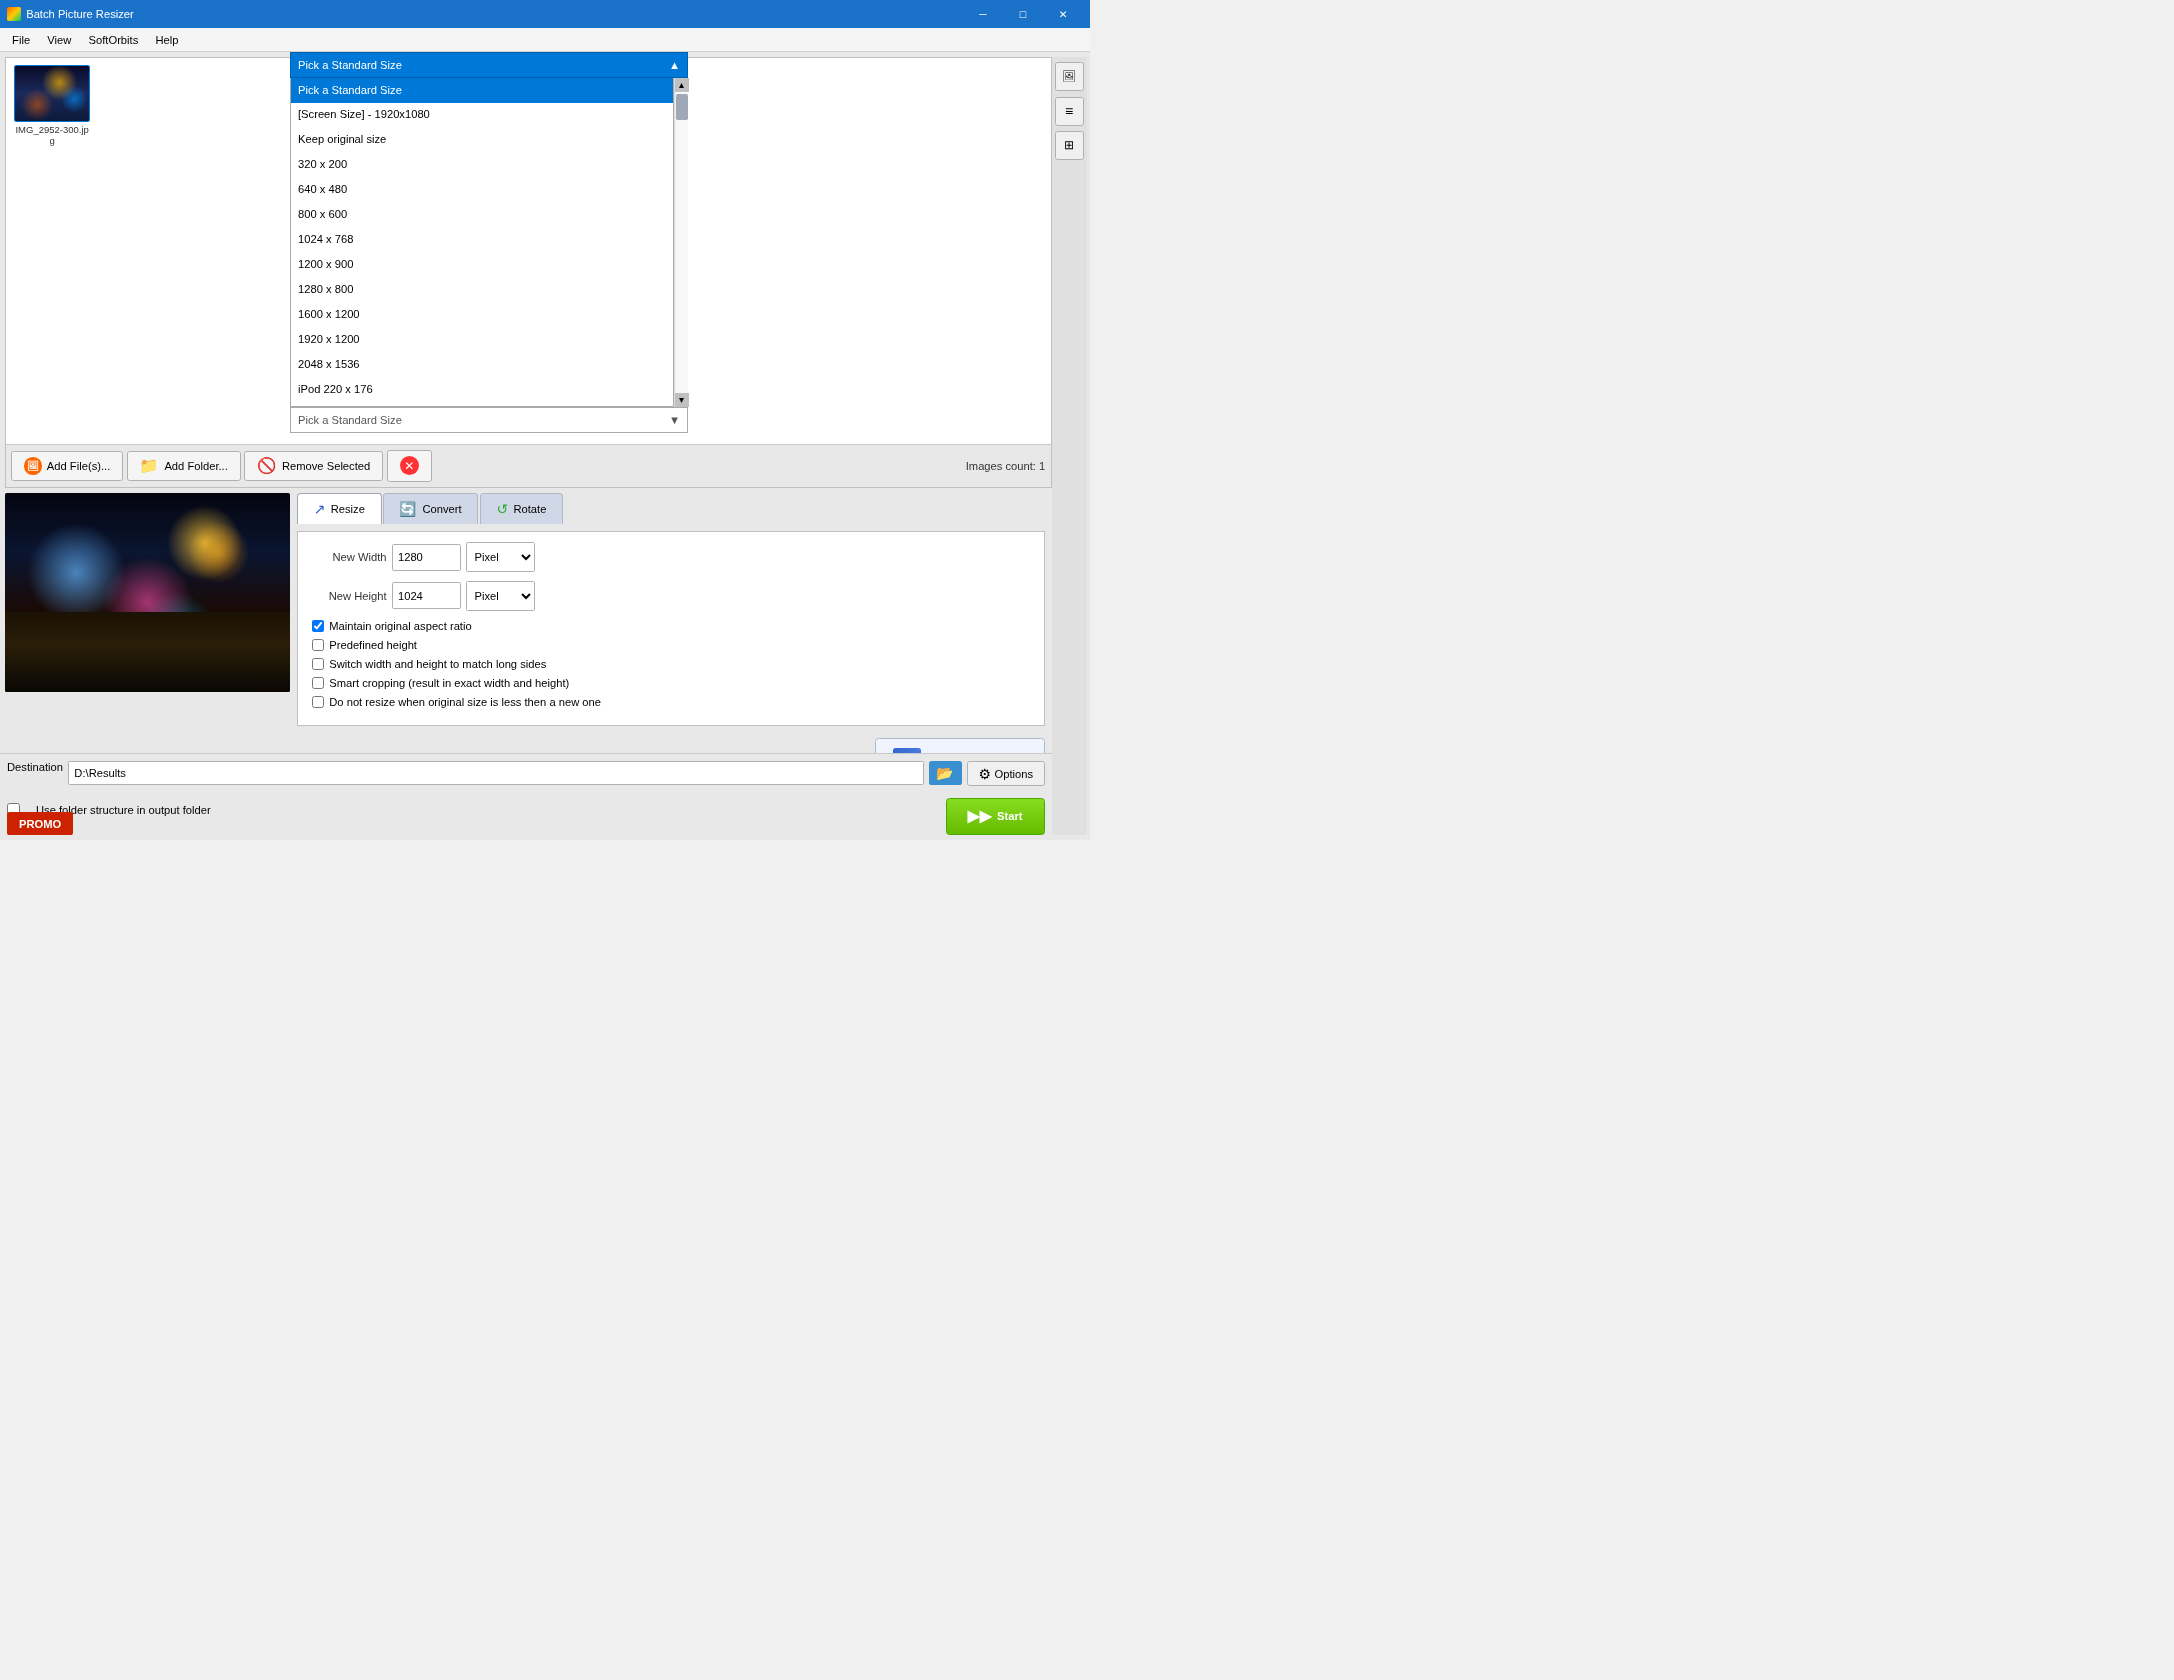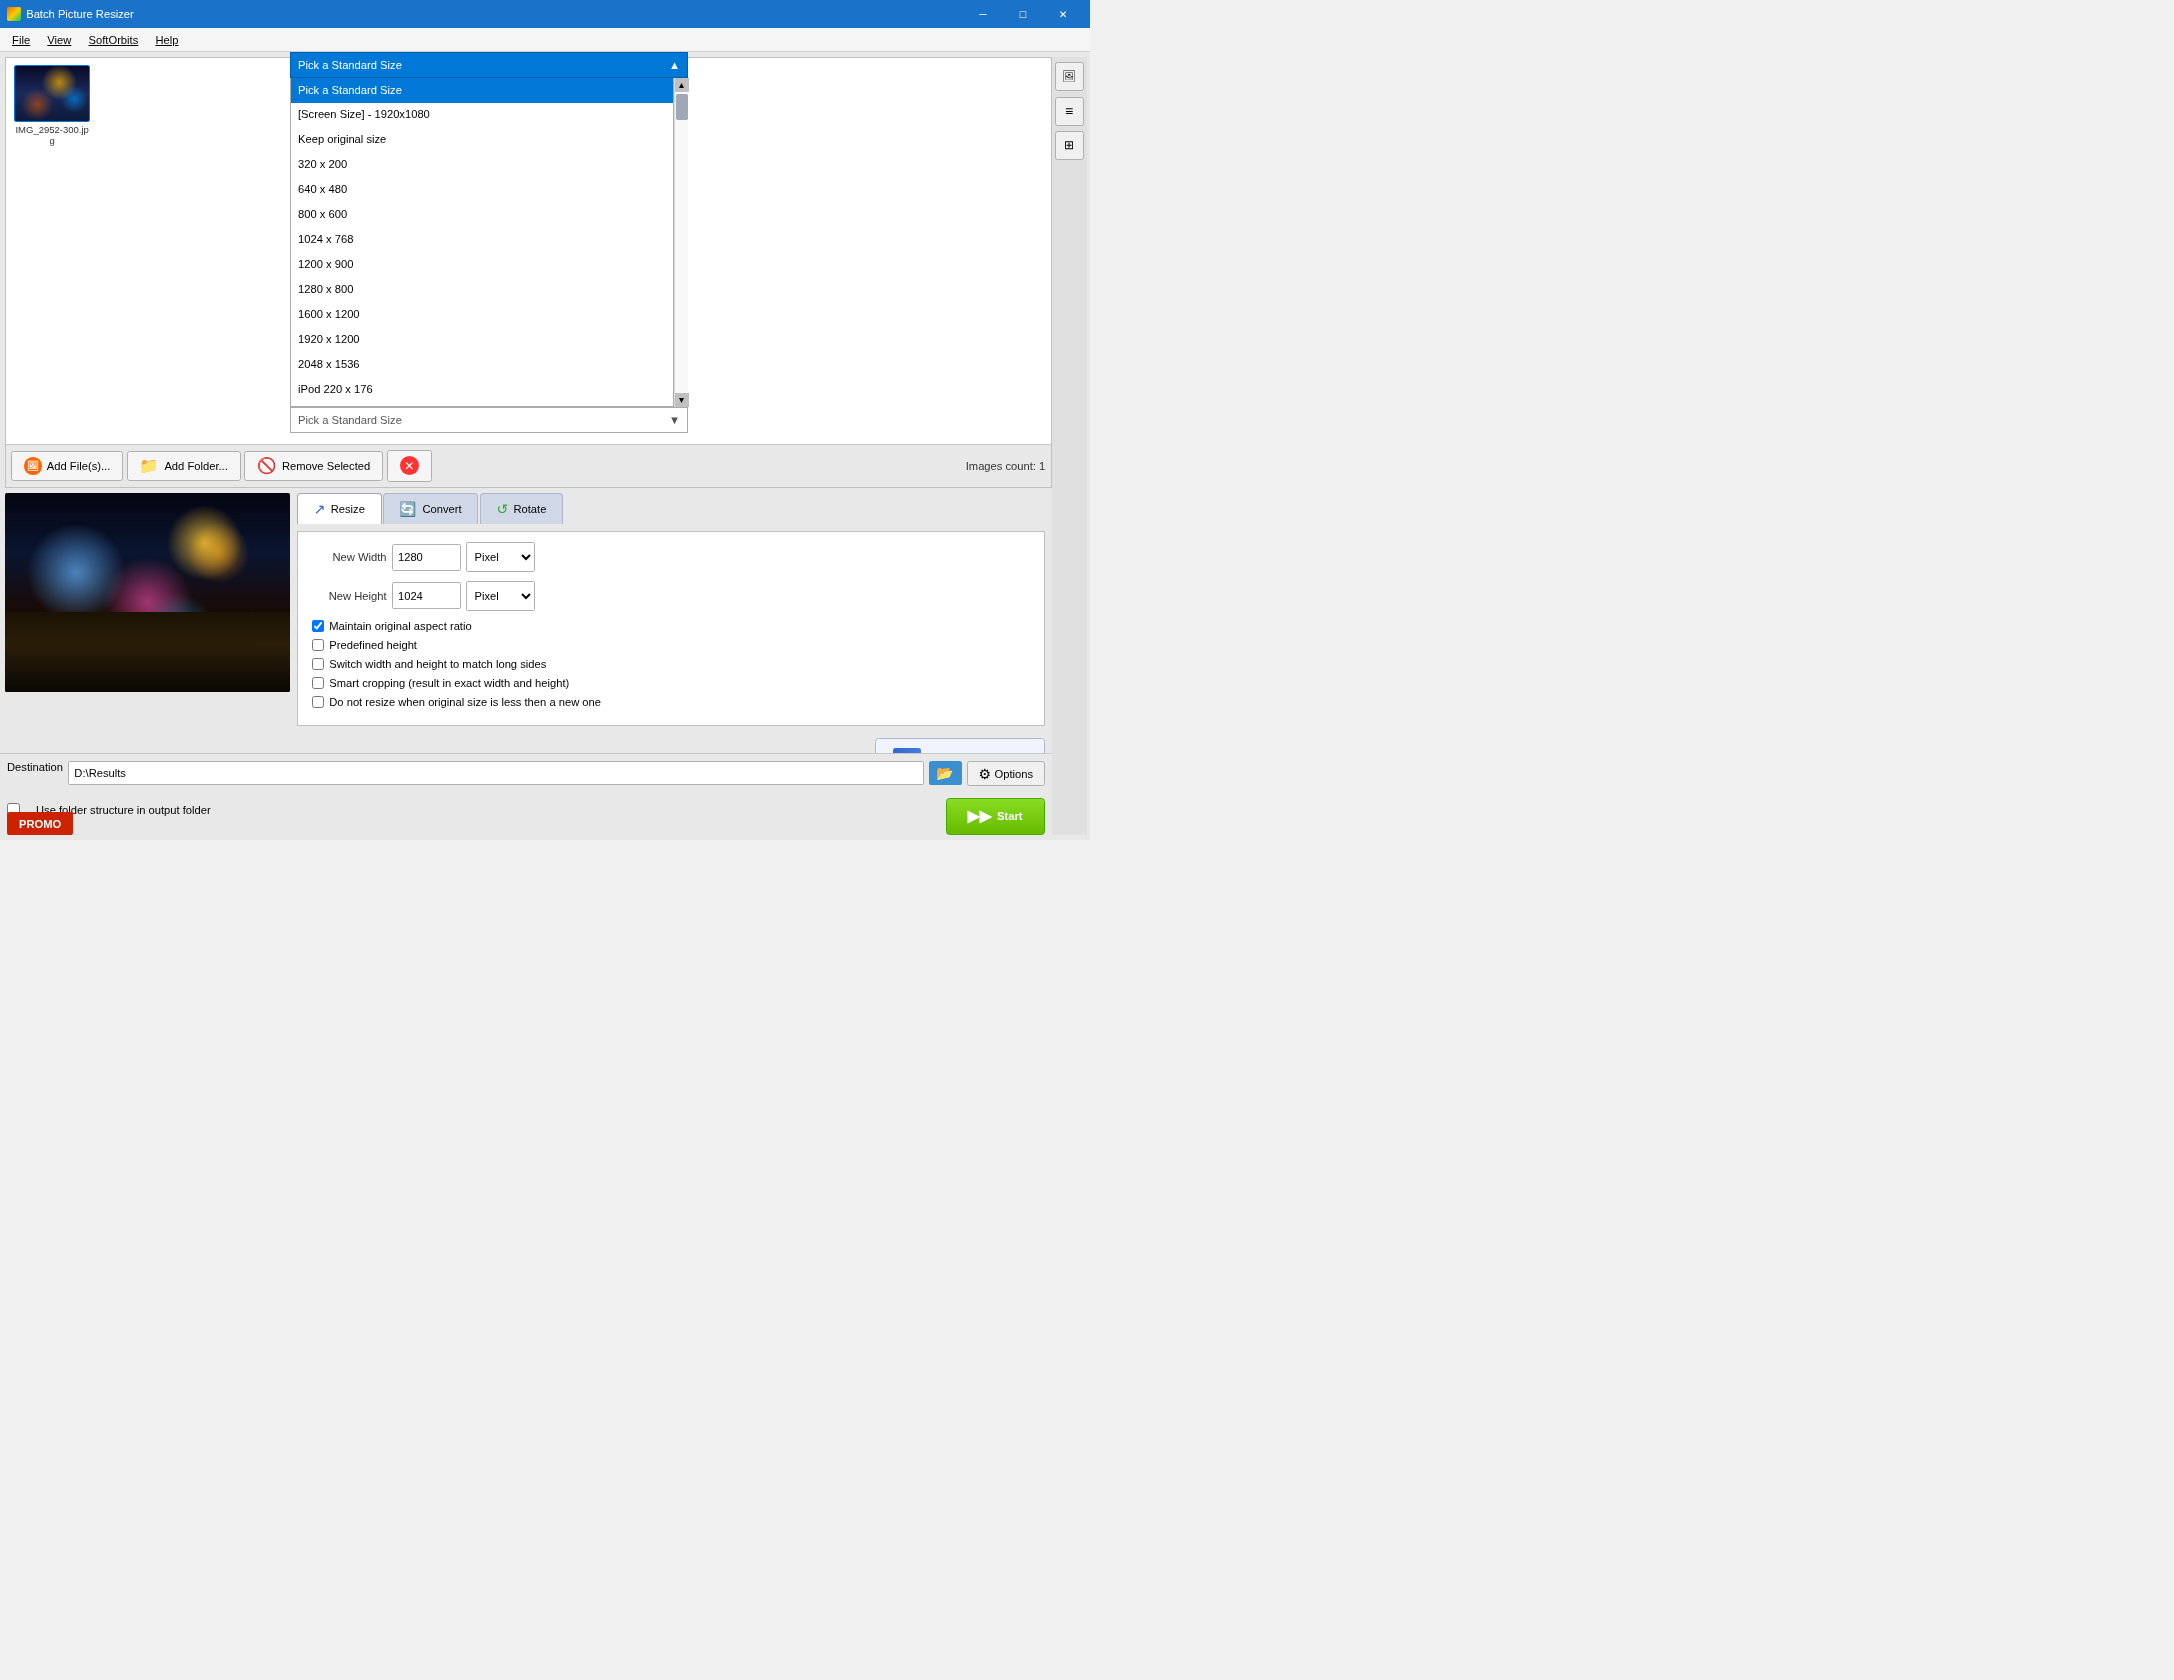--- a/index.html
+++ b/index.html
@@ -25,21 +25,20 @@
     }
 
     
     .menu-bar {
       background: #f5f5f5;
       border-bottom: 0.9px solid #d0d0d0;
       height: 24px;
       display: flex;
       align-items: center;
       padding: 0 3.5px;
-      text-decoration: underline;
     }
     .menu-item {
       padding: 3.5px 8.6px;
       cursor: pointer;
       border-radius: 1.7px;
     }
 
     
     .main-container {
       display: flex;

